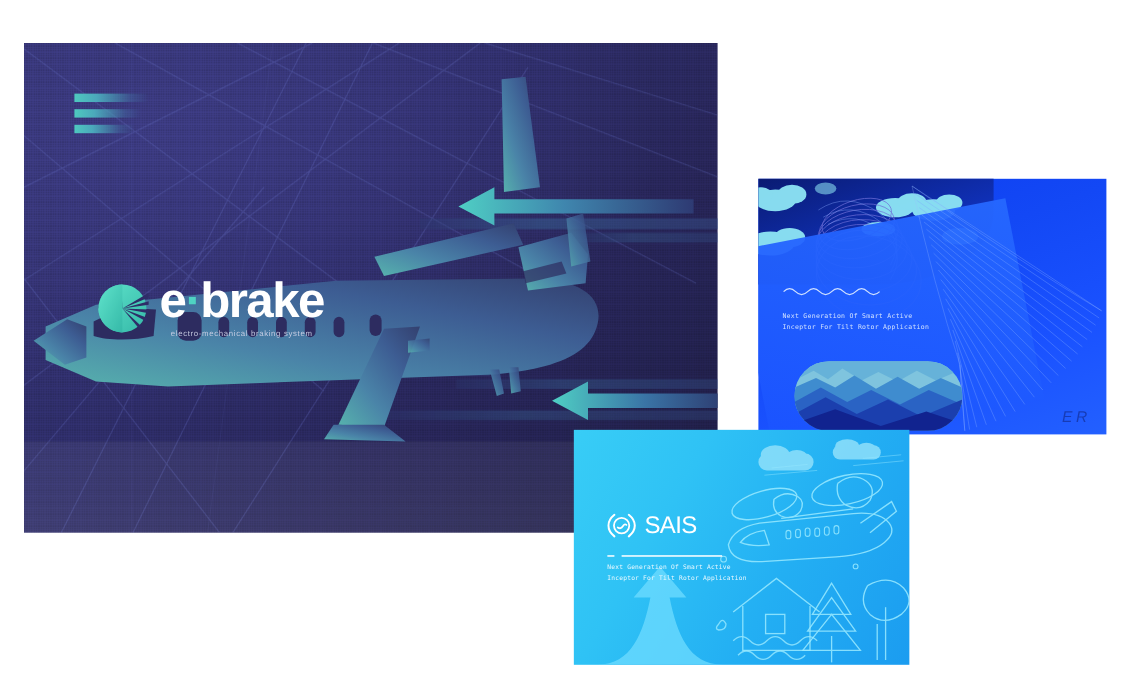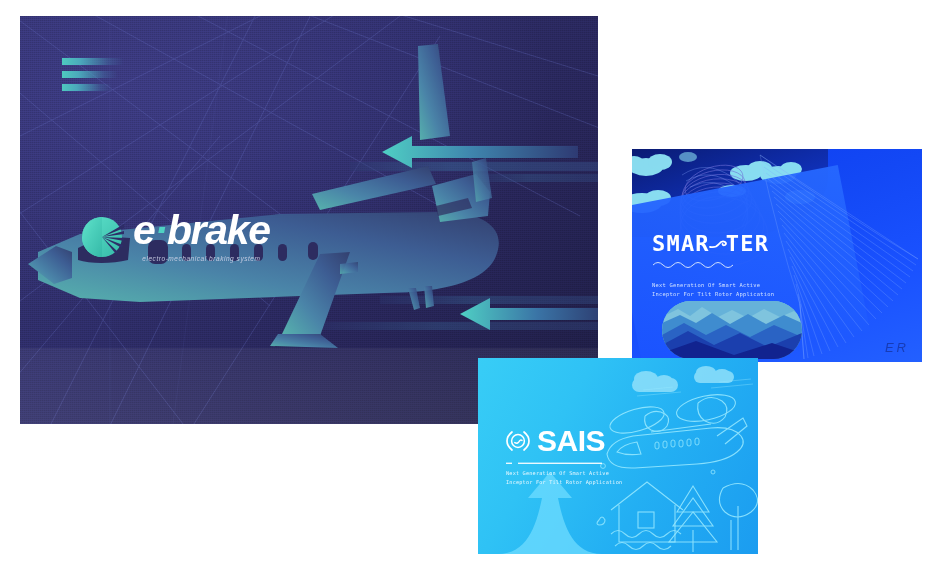--- a/index.html
+++ b/index.html
@@ -3,27 +3,26 @@
 <meta charset="utf-8">
 <style>
   html,body{margin:0;padding:0;background:#ffffff;}
   body{width:952px;height:571px;position:relative;overflow:hidden;
        font-family:"Liberation Sans",sans-serif;-webkit-font-smoothing:antialiased;}
 
   .stage{position:absolute;inset:0;width:952px;height:571px;background:#fff;}
 
   
   .panel-ebrake{
-    position:absolute;left:20px;top:16px;width:578px;height:408px;
+    position:absolute;left:20px;top:36px;width:578px;height:408px;
     overflow:hidden;
     background:
       radial-gradient(120% 90% at 18% 18%, #3b3a80 0%, rgba(59,58,128,0) 62%),
       linear-gradient(135deg,#33326f 0%,#2e2d68 38%,#262455 72%,#1d1c42 100%);
     z-index:1;
-    font-style:italic;
   }
   .eb-lines{position:absolute;inset:0;opacity:.55;}
   .eb-noise{position:absolute;inset:0;opacity:.16;mix-blend-mode:overlay;
     background-image:
       repeating-linear-gradient(0deg,rgba(255,255,255,.5) 0 1px,transparent 1px 2px),
       repeating-linear-gradient(90deg,rgba(0,0,0,.5) 0 1px,transparent 1px 2px);
   }
   
   .eb-band{position:absolute;left:0;right:0;top:332px;height:76px;
     background:linear-gradient(180deg,rgba(255,255,255,.055),rgba(255,255,255,.085));}
@@ -69,21 +68,21 @@
     font-size:5.4px;line-height:1.75;color:#cfe0ff;letter-spacing:.25px;white-space:pre;}
   .sm-er{position:absolute;right:13px;bottom:7px;font-size:13px;letter-spacing:3px;
     color:rgba(10,20,90,.45);font-weight:500;font-style:italic;}
   .panel-sais-real{
     position:absolute;left:478px;top:358px;width:280px;height:196px;
     overflow:hidden;z-index:4;
     background:linear-gradient(120deg,#38cdf6 0%,#2fc2f5 30%,#23aff3 62%,#1b9cf0 100%);
   }
   .sa-logo{position:absolute;left:28px;top:68px;display:flex;align-items:center;gap:7px;}
   .sa-mark{width:24px;height:24px;flex:none;}
-  .sa-word{font-size:30px;font-weight:700;color:#fff;letter-spacing:-.5px;line-height:1;}
+  .sa-word{font-size:20px;font-weight:400;color:#fff;letter-spacing:-.5px;line-height:1;}
   .sa-rule{position:absolute;left:28px;top:101px;width:96px;height:9px;}
   .sa-sub{position:absolute;left:28px;top:111px;font-family:"DejaVu Sans Mono",monospace;
     font-size:5.2px;line-height:1.8;color:#eaf9ff;letter-spacing:.2px;white-space:pre;}
 </style>
 </head>
 <body>
 
 <div class="stage">
 
   <div class="panel-ebrake">
@@ -301,27 +300,20 @@
         <rect width="140" height="58" fill="#7fc4de"></rect>
         <path d="M0 16 L16 8 L28 15 L40 6 L56 16 L70 9 L86 17 L102 8 L118 16 L132 10 L140 16 L140 0 L0 0 Z" fill="#55a6d6" opacity=".6"></path>
         <path d="M0 22 L18 14 L34 22 L50 12 L68 23 L86 13 L104 23 L122 14 L140 22 L140 58 L0 58 Z" fill="#3f8ccf"></path>
         <path d="M0 34 L22 22 L44 34 L64 24 L88 36 L112 24 L140 36 L140 58 L0 58 Z" fill="#2a63c4"></path>
         <path d="M0 44 L26 30 L52 44 L78 32 L106 46 L140 32 L140 58 L0 58 Z" fill="#1b3fae"></path>
         <path d="M0 52 L34 40 L72 54 L110 42 L140 52 L140 58 L0 58 Z" fill="#11238f"></path>
       </svg>
     </div>
 
     <div class="sm-wordwrap">
-      <div class="sm-word">
-        <span>SMAR</span>
-        <svg width="18" height="18" viewBox="0 0 18 18" style="margin:0 -1px 0 -1px">
-          <path d="M1 12 Q7 13 10 9 Q13 5 16 7 Q18 8.5 16 10 Q14 11 13.5 9" fill="none" stroke="#ffffff" stroke-width="1.8" stroke-linecap="round"></path>
-        </svg>
-        <span>TER</span>
-      </div>
       <svg class="sm-wave" viewBox="0 0 92 10">
         <path d="M1 5 q5 -5 10 0 t10 0 t10 0 t10 0 t10 0 t10 0 t10 0 t10 0" fill="none" stroke="#cfe0ff" stroke-width="1"></path>
       </svg>
       <div class="sm-sub"><span>Next Generation Of Smart Active</span><br><span>Inceptor For Tilt Rotor Application</span></div>
     </div>
 
     <div class="sm-er">ER</div>
   </div>
 
   <div class="panel-sais-real">

